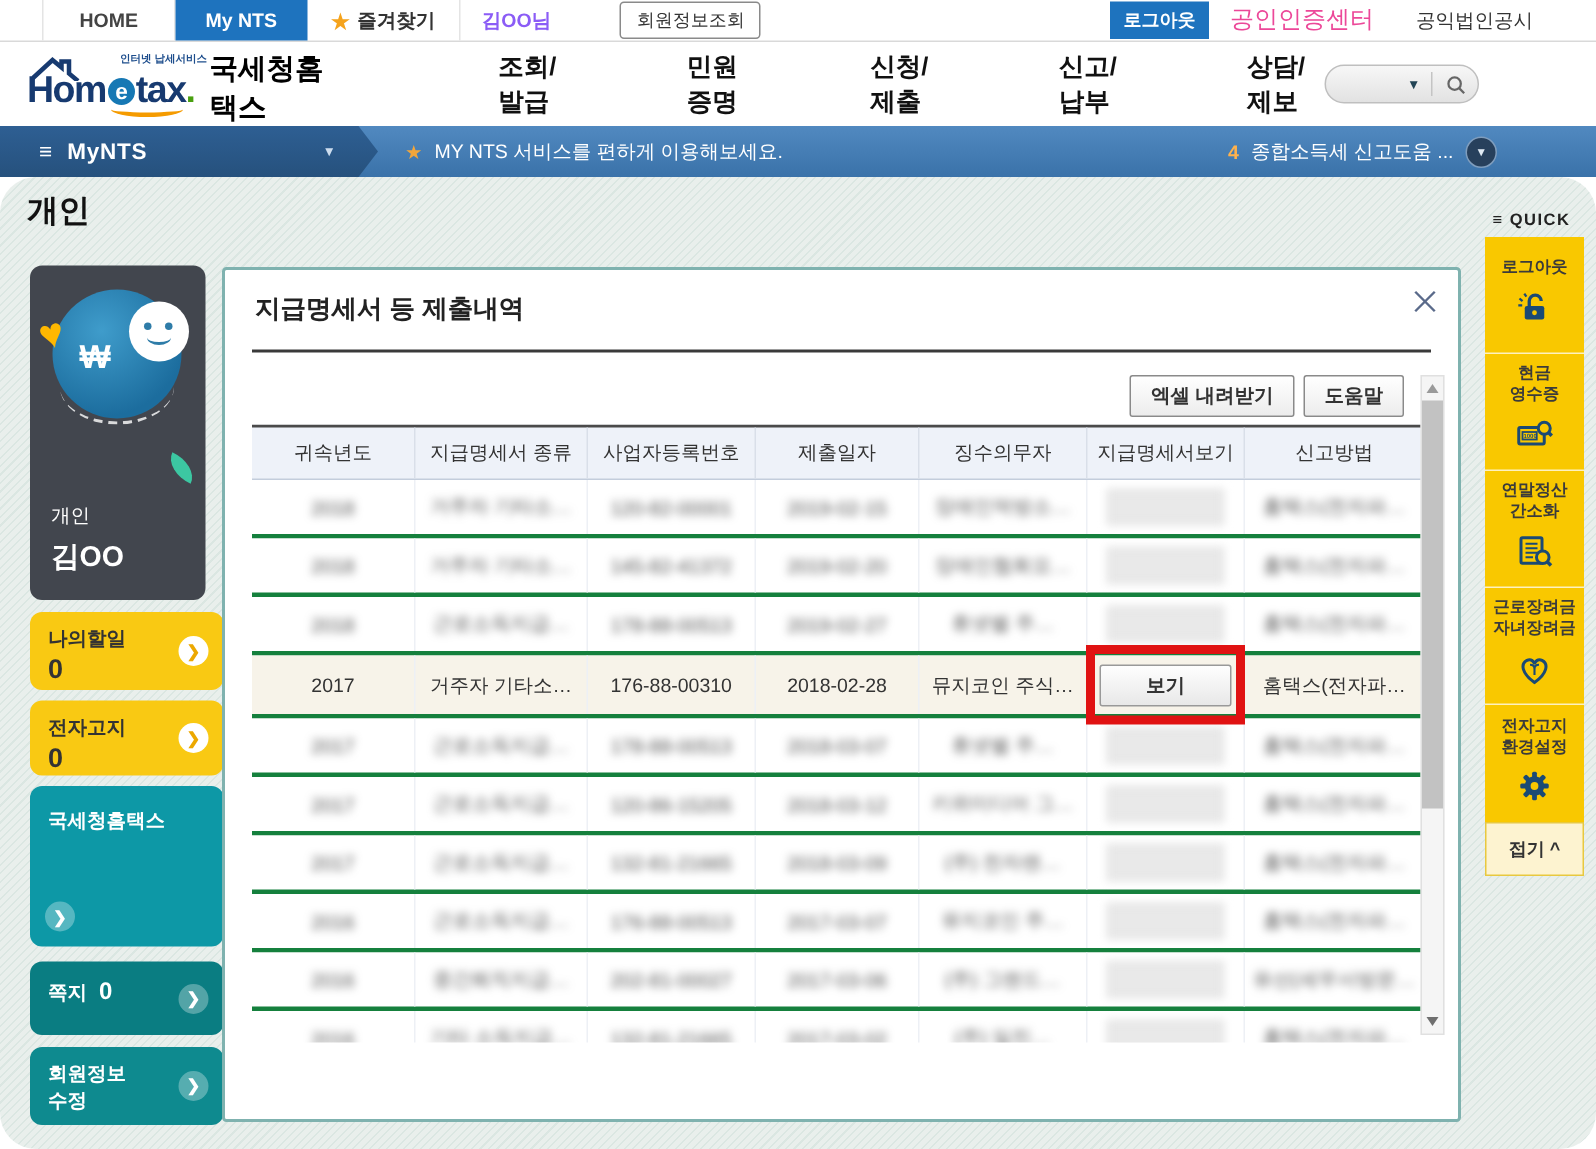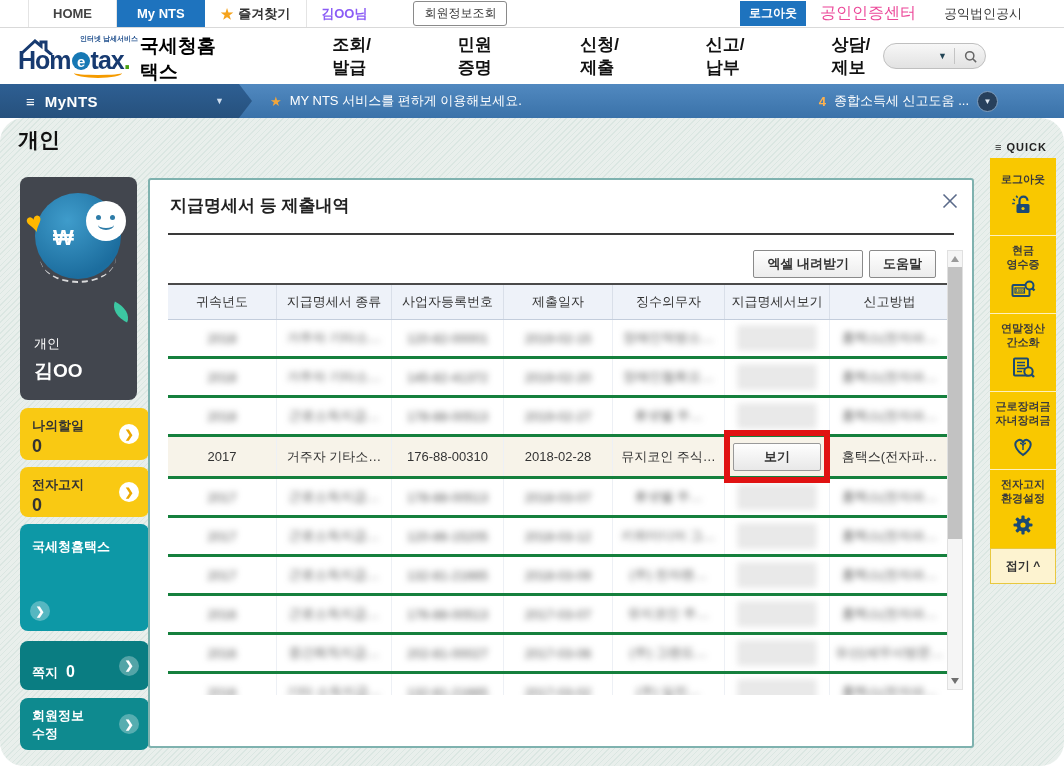--- a/index.html
+++ b/index.html
@@ -88,21 +88,21 @@
         border-bottom:2px dashed rgba(255,255,255,.8);border-radius:50%;}
   .p-meta{padding:16px 0 0 14px;}
   .p-type{font-size:13px;}
   .p-name{font-size:19px;font-weight:bold;margin-top:5px;}
 
   .card{position:absolute;left:20px;width:129px;border-radius:8px;cursor:pointer;}
   .c0,.c1{background:#f9c913;color:#333;padding:9px 12px;}
   .c0{top:290px;height:52px;}
   .c1{top:349px;height:50px;}
   .c2{top:406px;height:107px;background:#0d98a6;color:#fff;padding:14px 12px;}
-  .c3{top:523px;height:49px;background:#0a7d82;color:#fff;padding:22px 12px;}
+  .c3{top:523px;height:49px;background:#0a7d82;color:#fff;padding:12px 12px;}
   .c4{top:580px;height:52px;background:#0e8a8f;color:#fff;padding:9px 12px;white-space:pre-line;line-height:1.35;}
   .c-label{font-size:13px;font-weight:bold;}
   .c-count{font-size:18px;font-weight:bold;margin-top:1px;}
   .c3 .c-label,.c3 .c-count{display:inline;}
   .c3 .c-count{margin-left:8px;font-size:16px;}
   .c-arrow{position:absolute;right:10px;top:50%;transform:translateY(-50%);width:20px;height:20px;
            border-radius:50%;background:#fff;color:#eca800;font-size:11px;font-weight:bold;
            display:flex;align-items:center;justify-content:center;}
   .c2 .c-arrow,.c3 .c-arrow,.c4 .c-arrow{background:rgba(255,255,255,.3);color:#fff;}
   .c2 .c-arrow{left:10px;right:auto;top:auto;bottom:10px;transform:none;}

